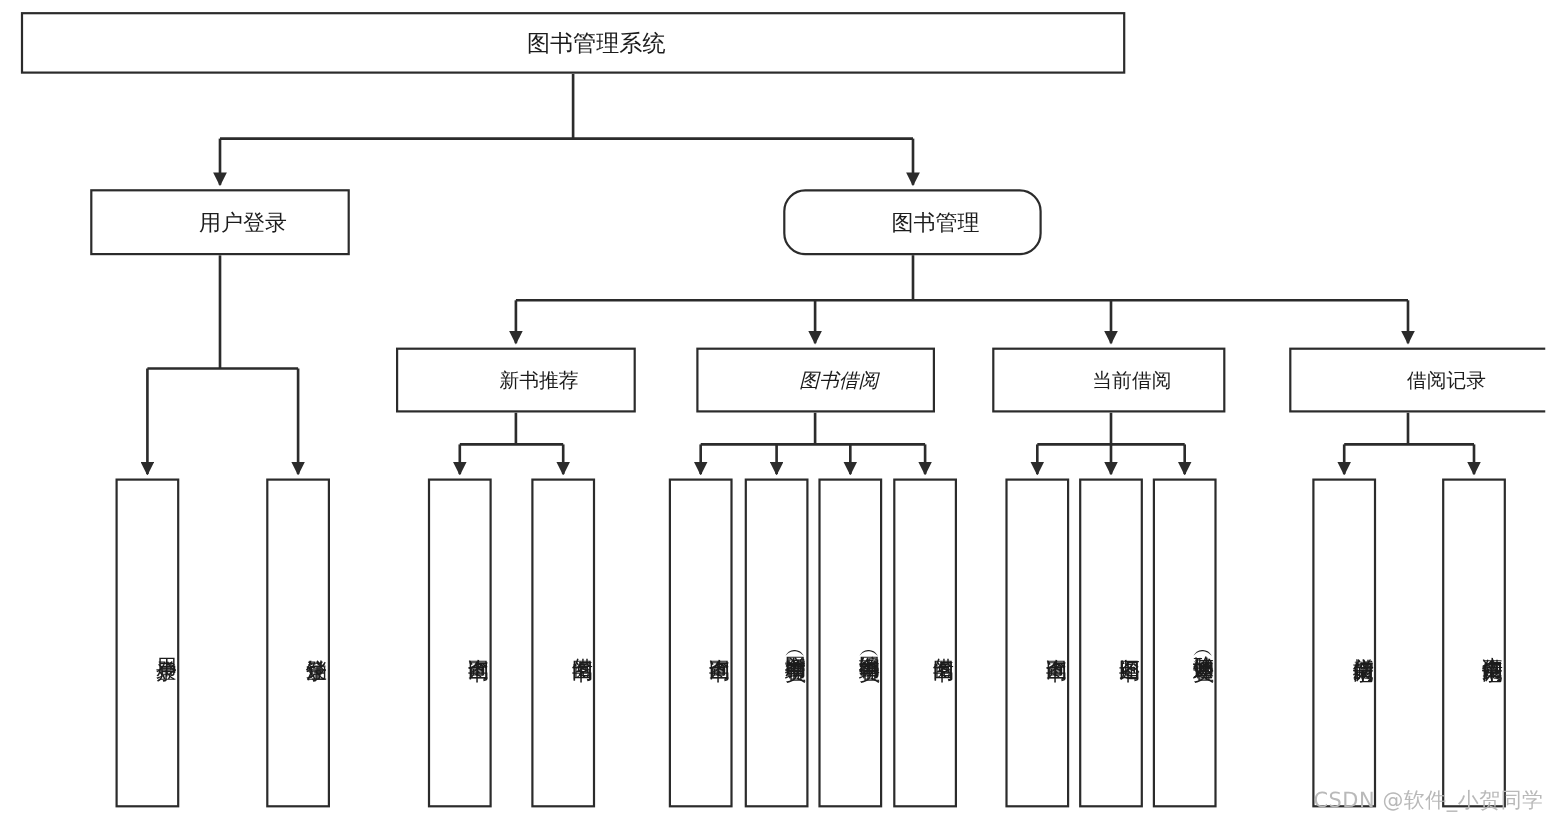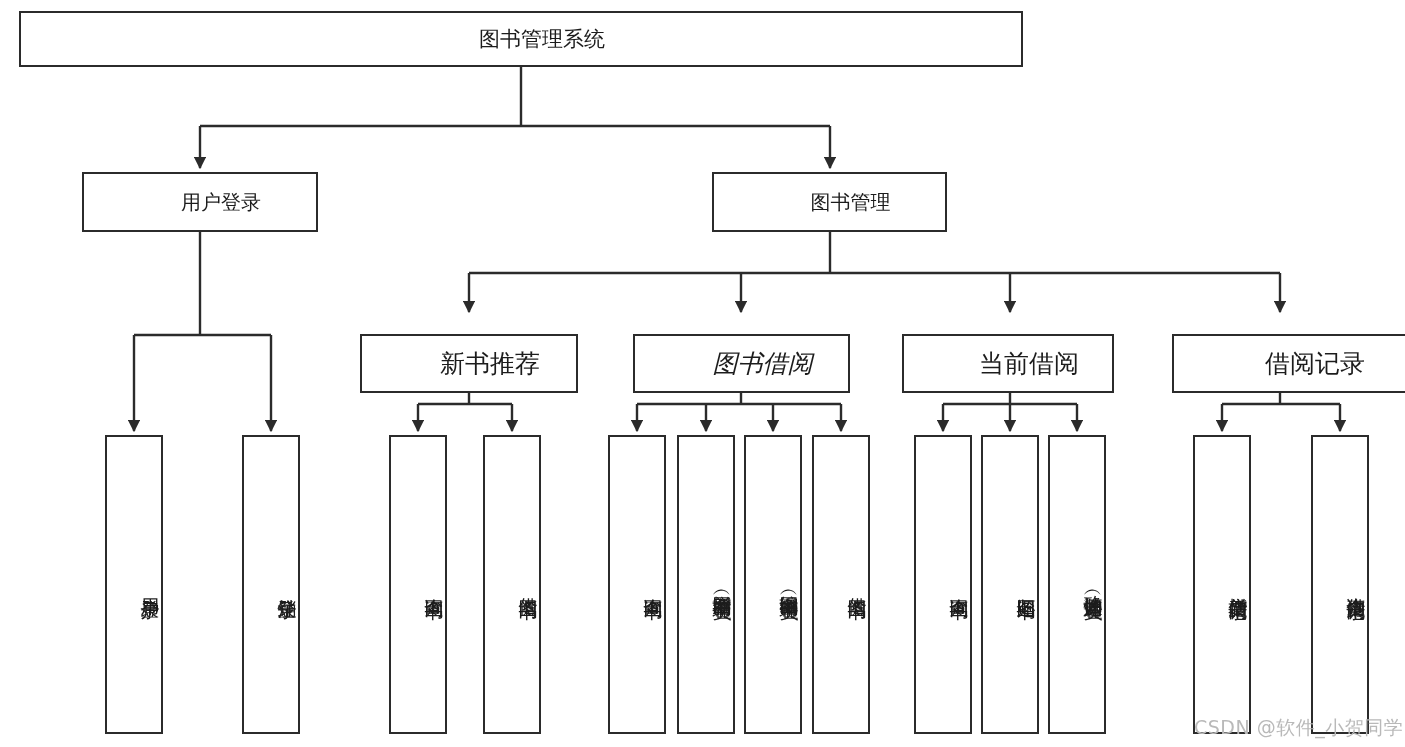--- a/index.html
+++ b/index.html
@@ -29,21 +29,21 @@
     display:flex;
     align-items:center;
     justify-content:center;
     text-align:center;
     color:#1c1c1c;
     z-index:3;
     padding-left:42px;
   }
   .node.level0{ font-size:21px; }
   .node.level1{ font-size:20px; }
-  .node.level2{ font-size:25px;margin-top:18px; }
+  .node.level2{ font-size:18px; }
   .node.leaf{
     font-size:19px;
     writing-mode:vertical-rl;
     text-orientation:upright;
     line-height:1.08;
     letter-spacing:1px;
     padding-top:6px;
     padding-bottom:6px;
     align-items:flex-start;
     justify-content:center;
@@ -123,21 +123,21 @@
     </g>
   </svg>
 
   <div class="node level0" style="left:19px;top:11px;width:1004px;height:56px;">
     <span class="lbl">图书管理系统</span>
   </div>
 
   <div class="node level1" style="left:82px;top:172px;width:236px;height:60px;">
     <span class="lbl">用户登录</span>
   </div>
-  <div class="node level1" style="left:712px;top:172px;width:235px;height:60px;">
+  <div class="node level1" style="left:712px;top:172px;width:235px;height:60px;border-radius:20px;">
     <span class="lbl">图书管理</span>
   </div>
 
   <div class="node level2" style="left:360px;top:316px;width:218px;height:59px;">
     <span class="lbl">新书推荐</span>
   </div>
   <div class="node level2" style="left:633px;top:316px;width:217px;height:59px;font-style:italic;">
     <span class="lbl">图书借阅</span>
   </div>
   <div class="node level2" style="left:902px;top:316px;width:212px;height:59px;">

